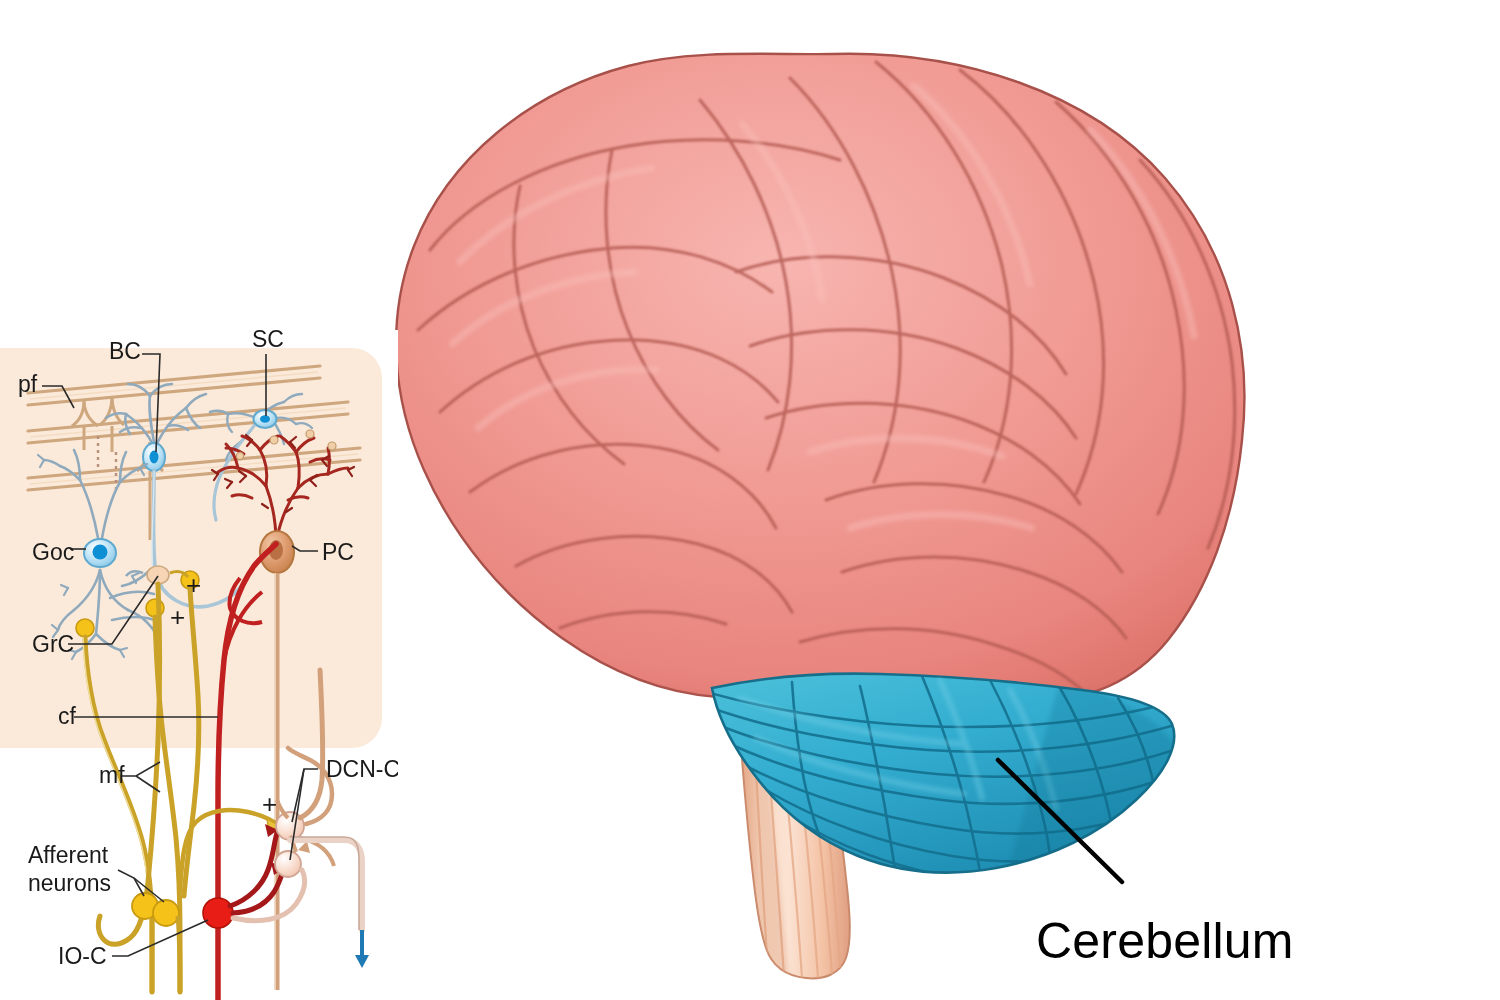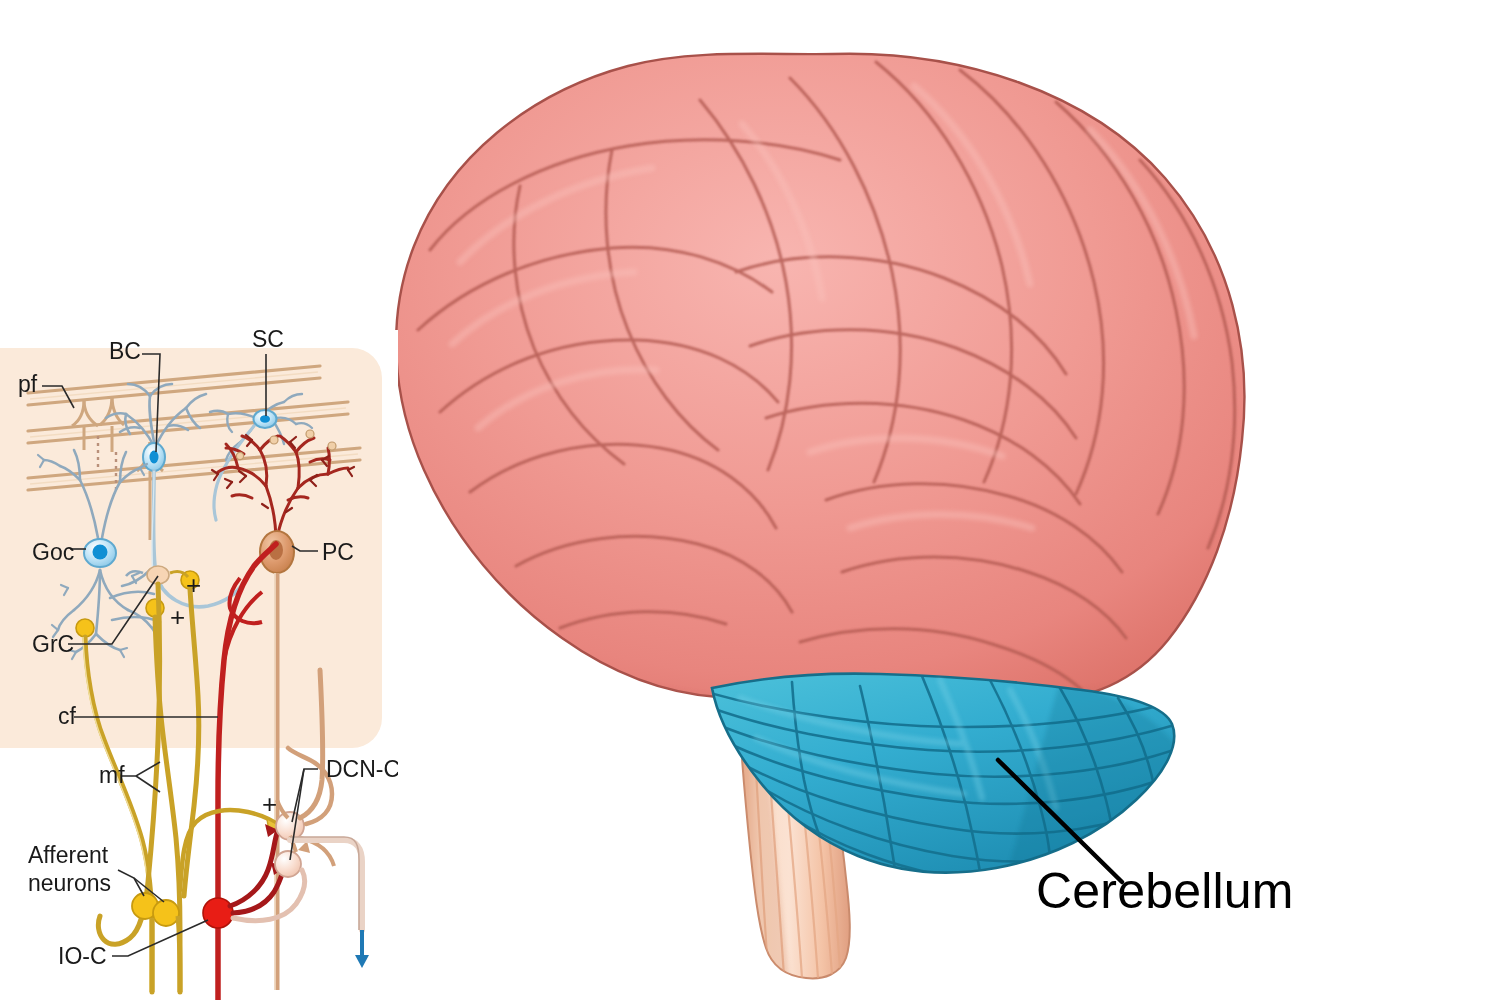--- a/index.html
+++ b/index.html
@@ -67,21 +67,21 @@
   .plus {
     font-family: "Liberation Sans", sans-serif;
     font-size: 26px;
     fill: #1a1a1a;
   }
   .leader { stroke: #2a2a2a; stroke-width: 1.6; fill: none; }
   .cereb-leader { stroke: #000000; stroke-width: 4.5; fill: none; stroke-linecap: round; }
   #cerebellum-label {
     position: absolute;
     left: 1036px;
-    top: 862px;
+    top: 912px;
     font-family: "Liberation Sans", sans-serif;
     font-size: 50px;
     color: #000000;
     letter-spacing: 0.2px;
     white-space: nowrap;
     z-index: 4;
   }
   #footer-strip {
     position: absolute;
     left: 0px;

